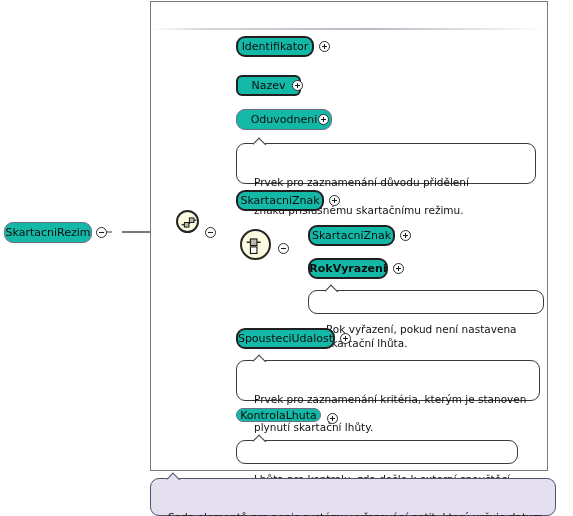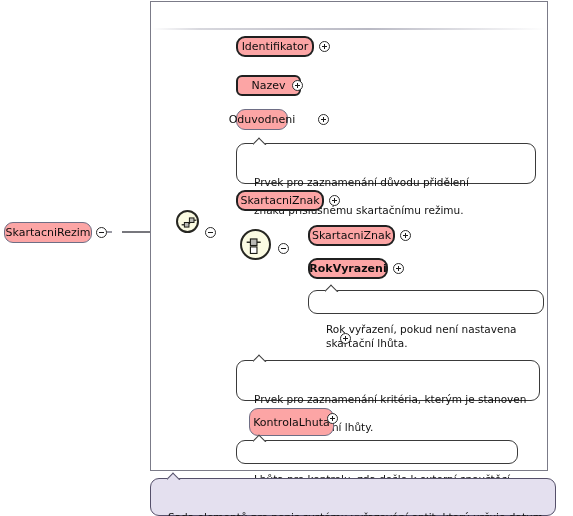--- a/index.html
+++ b/index.html
@@ -26,21 +26,21 @@
     left: 0; top: 0;
     width: 573px;
     height: 516px;
   }
   svg.layer { pointer-events: none; }
 
   
   .node {
     position: absolute;
     box-sizing: border-box;
-    background: #fca5a5;
+    background: #14b8a6;
     border-radius: 9px;
     color: #0d0d0d;
     font-size: 11px;
     line-height: 1;
     display: flex;
     align-items: center;
     justify-content: center;
     white-space: nowrap;
     padding: 0 7px;
   }
@@ -226,21 +226,21 @@
   <div class="node required" style="left:236px; top:36px; width:78px; height:21px;">
     <span>Identifikator</span>
   </div>
   <div class="toggle plus" style="left:319px; top:41px;"></div>
 
   <div class="node required" style="left:236px; top:75px; width:65px; height:21px;border-radius:6px;">
     <span>Nazev</span>
   </div>
   <div class="toggle plus" style="left:292px; top:80px;"></div>
 
-  <div class="node optional" style="left:236px; top:109px; width:52px; height:21px;">
+  <div class="node optional" style="left:236px; top:109px; width:96px; height:21px;">
     <span>Oduvodneni</span>
   </div>
   <div class="toggle plus" style="left:318px; top:114px;"></div>
 
   <div class="anno" style="left:236px; top:143px; width:300px; height:41px;">
     <span class="tail" style="left:16px;"></span>
     <span>Prvek pro zaznamenání důvodu přidělení skartačního
 znaku příslušnému skartačnímu režimu.</span>
   </div>
 
@@ -267,29 +267,32 @@
   <div class="node required" style="left:308px; top:258px; width:80px; height:21px;font-weight:bold;">
     <span>RokVyrazeni</span>
   </div>
   <div class="toggle plus" style="left:393px; top:263px;"></div>
 
   <div class="anno" style="left:308px; top:290px; width:236px; height:24px;">
     <span class="tail" style="left:16px;"></span>
     <span>Rok vyřazení, pokud není nastavena skartační lhůta.</span>
   </div>
 
+  <div class="node required" style="left:236px; top:328px; width:99px; height:21px;">
+    <span>SpousteciUdalost</span>
+  </div>
   <div class="toggle plus" style="left:340px; top:333px;"></div>
 
   <div class="anno" style="left:236px; top:360px; width:304px; height:41px;">
     <span class="tail" style="left:16px;"></span>
     <span>Prvek pro zaznamenání kritéria, kterým je stanoven začátek
 plynutí skartační lhůty.</span>
   </div>
 
-  <div class="node optional" style="left:249px; top:408px; width:85px; height:28px;">
+  <div class="node optional" style="left:236px; top:408px; width:85px; height:14px;border-radius:7px;">
     <span>KontrolaLhuta</span>
   </div>
   <div class="toggle plus" style="left:327px; top:413px;"></div>
 
   <div class="anno" style="left:236px; top:440px; width:282px; height:24px;">
     <span class="tail" style="left:16px;"></span>
     <span>Lhůta pro kontrolu, zda došlo k externí spouštěcí události.</span>
   </div>
 
   <div class="anno doc" style="left:150px; top:478px; width:406px; height:38px;">

